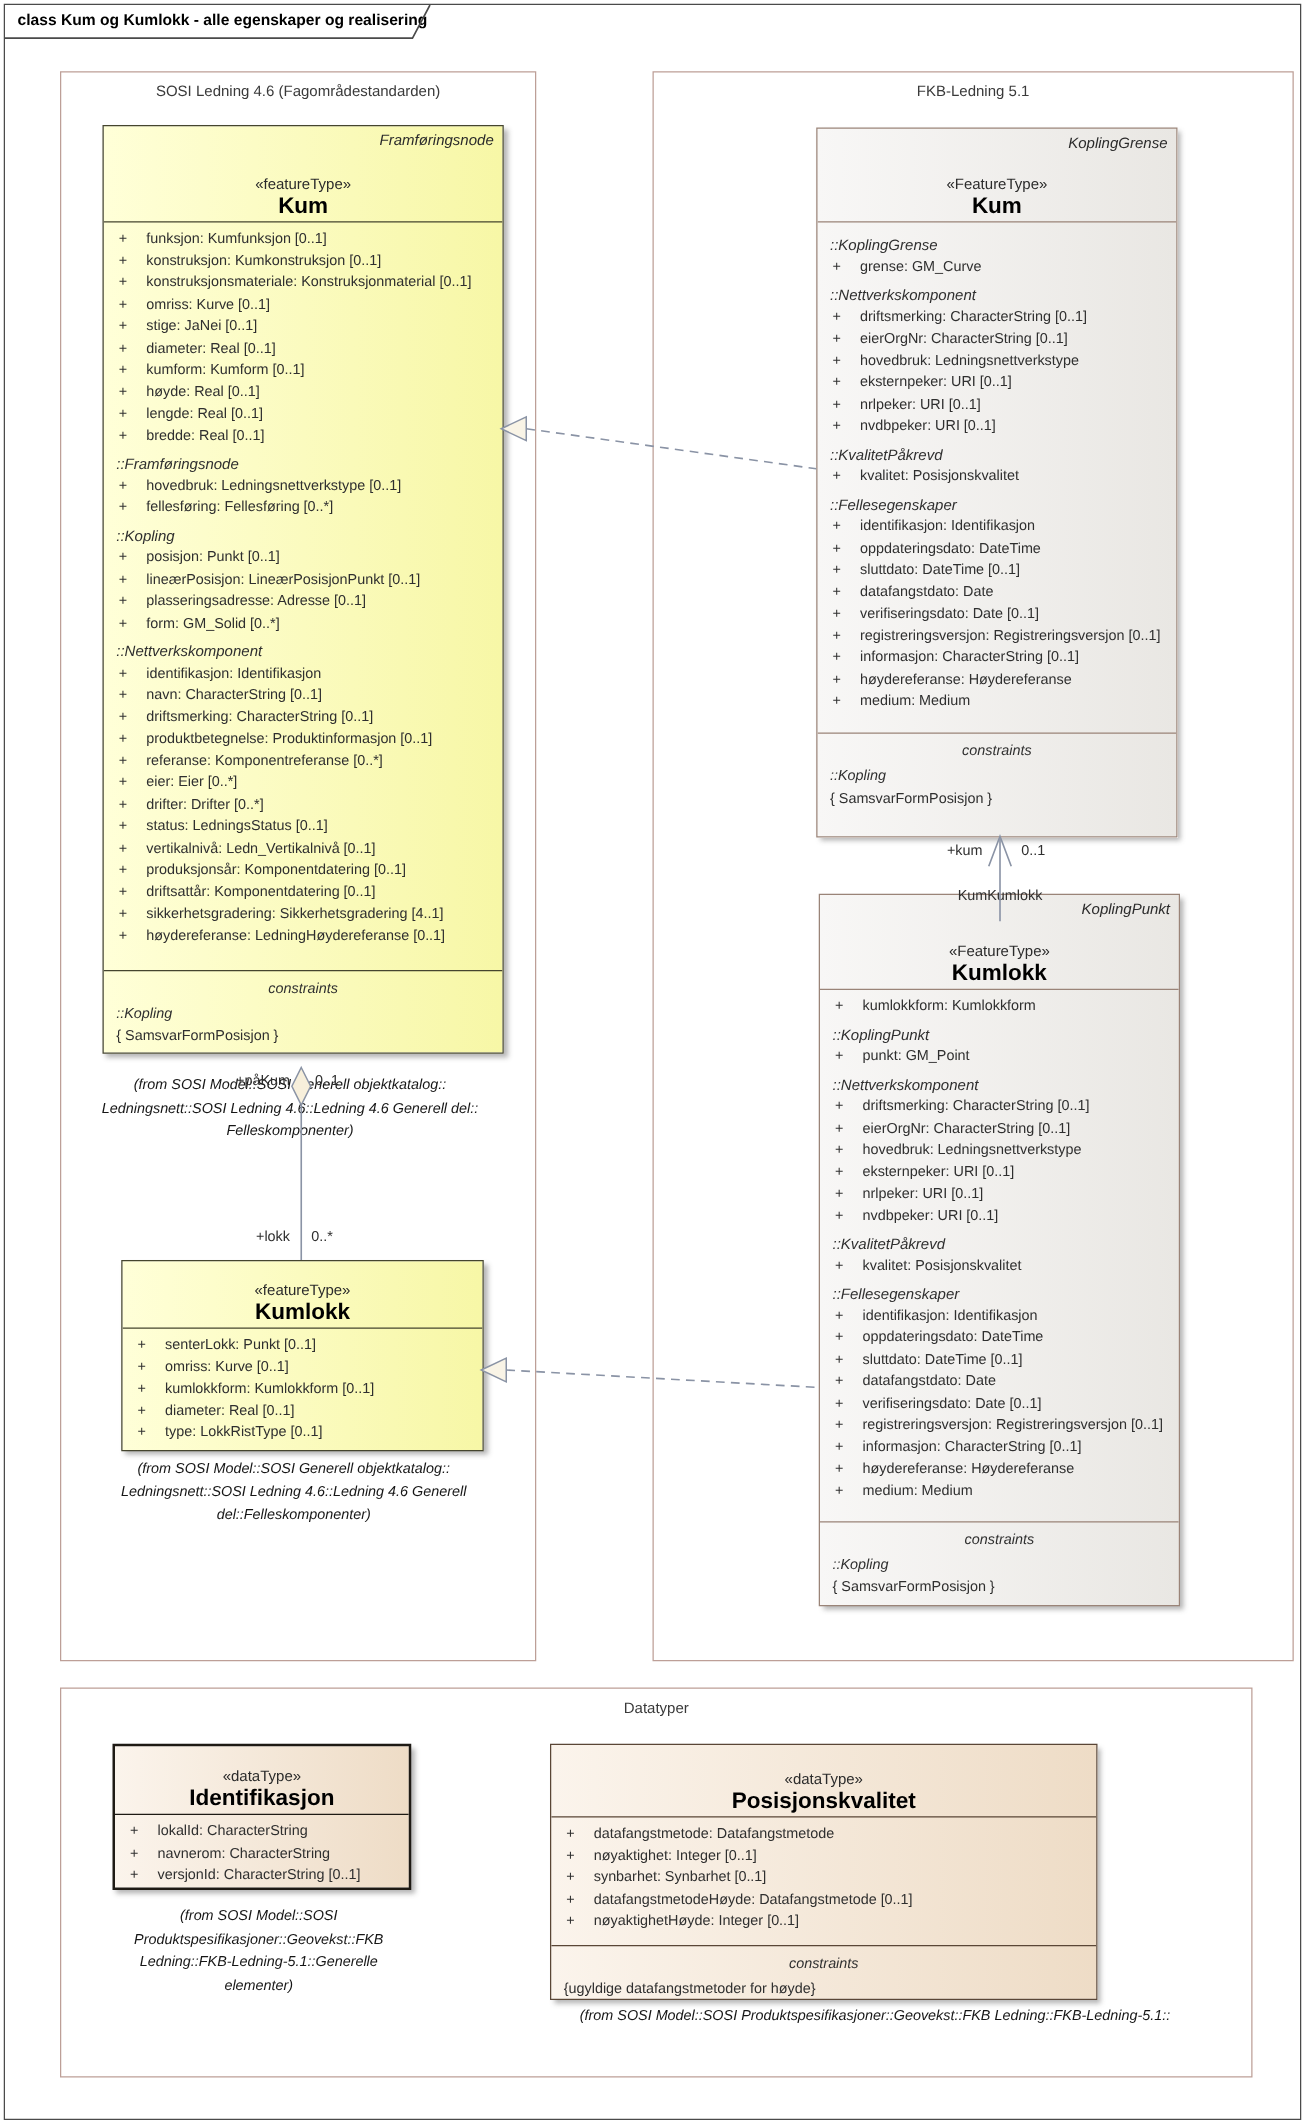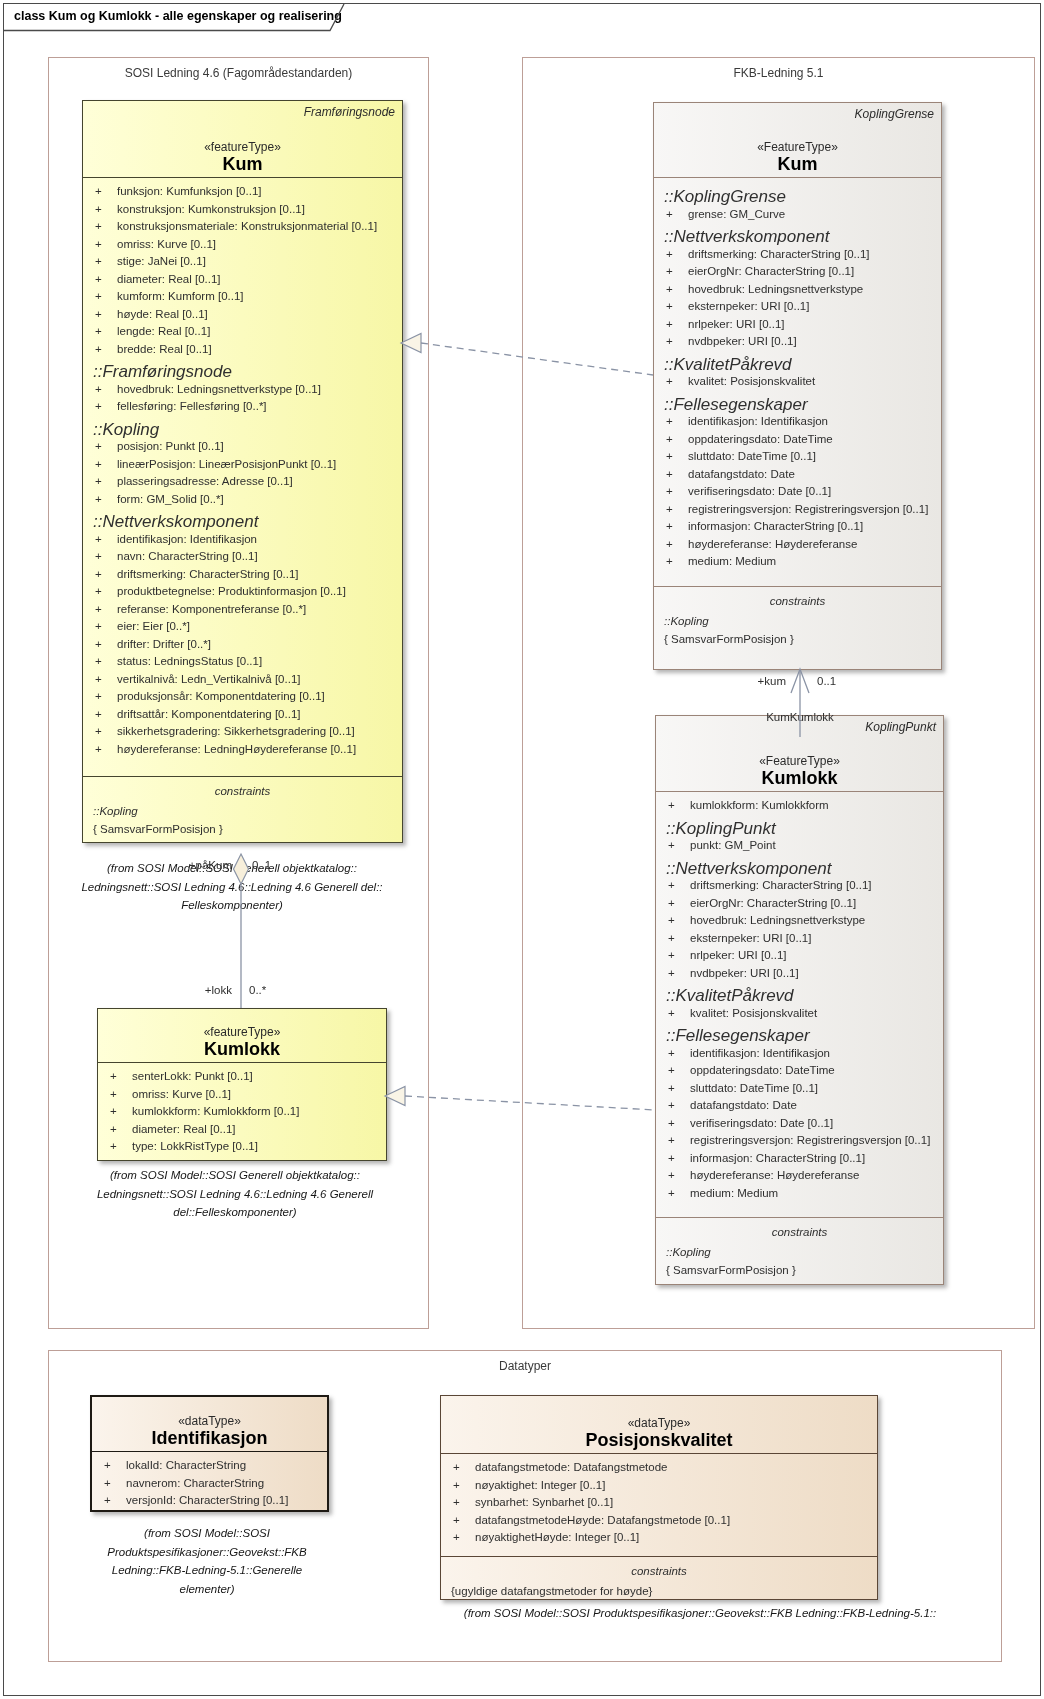--- a/index.html
+++ b/index.html
@@ -20,21 +20,21 @@
   .cream.brborder { --bd:#5a4636; border-width:1.4px; }
 
   .cls-header { position:relative; flex:0 0 auto; display:flex; flex-direction:column; justify-content:flex-end; padding-bottom:4px; }
   .tagline { position:absolute; top:4px; right:7px; font-size:12px; font-style:italic; color:#2b2b2b; }
   .stereotype { text-align:center; font-size:12px; line-height:17px; color:#2b2b2b; }
   .cls-name { text-align:center; font-size:18px; line-height:17px; font-weight:bold; color:#000; }
 
   .cls-attrs { flex:0 0 auto; border-top:1.3px solid var(--bd); padding-top:5px; overflow:hidden; }
   .row-attr { position:relative; padding-left:34px; font-size:11.5px; line-height:17.5px; white-space:nowrap; }
   .row-attr .vis { position:absolute; left:12px; }
-  .row-group { padding-left:10px; font-size:17px; line-height:17.5px; font-style:italic; margin-top:5px; white-space:nowrap; }
+  .row-group { padding-left:10px; font-size:12px; line-height:17.5px; font-style:italic; margin-top:5px; white-space:nowrap; }
 
   .cls-constraints { flex:1 1 auto; border-top:1.3px solid var(--bd); padding-top:5px; overflow:hidden; }
   .compartment-label { text-align:center; font-style:italic; font-size:11.5px; line-height:18px; }
   .constraint-lines { margin-top:3px; }
   .constraint-lines .line { padding-left:10px; font-size:11.5px; line-height:17.5px; white-space:nowrap; }
   .constraint-lines .line.italic { font-style:italic; }
 
   .uml-note { position:absolute; text-align:center; }
   .uml-note .line { font-size:11.5px; line-height:18.5px; font-style:italic; color:#161616; white-space:nowrap; }
 
@@ -92,21 +92,21 @@
         <div class="row-attr"><span class="vis">+</span><span class="txt">navn: CharacterString [0..1]</span></div>
         <div class="row-attr"><span class="vis">+</span><span class="txt">driftsmerking: CharacterString [0..1]</span></div>
         <div class="row-attr"><span class="vis">+</span><span class="txt">produktbetegnelse: Produktinformasjon [0..1]</span></div>
         <div class="row-attr"><span class="vis">+</span><span class="txt">referanse: Komponentreferanse [0..*]</span></div>
         <div class="row-attr"><span class="vis">+</span><span class="txt">eier: Eier [0..*]</span></div>
         <div class="row-attr"><span class="vis">+</span><span class="txt">drifter: Drifter [0..*]</span></div>
         <div class="row-attr"><span class="vis">+</span><span class="txt">status: LedningsStatus [0..1]</span></div>
         <div class="row-attr"><span class="vis">+</span><span class="txt">vertikalnivå: Ledn_Vertikalnivå [0..1]</span></div>
         <div class="row-attr"><span class="vis">+</span><span class="txt">produksjonsår: Komponentdatering [0..1]</span></div>
         <div class="row-attr"><span class="vis">+</span><span class="txt">driftsattår: Komponentdatering [0..1]</span></div>
-        <div class="row-attr"><span class="vis">+</span><span class="txt">sikkerhetsgradering: Sikkerhetsgradering [0..1]</span></div>
+        <div class="row-attr"><span class="vis">+</span><span class="txt">sikkerhetsgradering: Sikkerhetsgradering [4..1]</span></div>
         <div class="row-attr"><span class="vis">+</span><span class="txt">høydereferanse: LedningHøydereferanse [0..1]</span></div>
       </div>
     <div class="cls-constraints">
       <div class="compartment-label">constraints</div>
       <div class="constraint-lines">
           <div class="line italic">::Kopling</div>
           <div class="line">{ SamsvarFormPosisjon }</div>
         </div>
     </div>
   </div>

